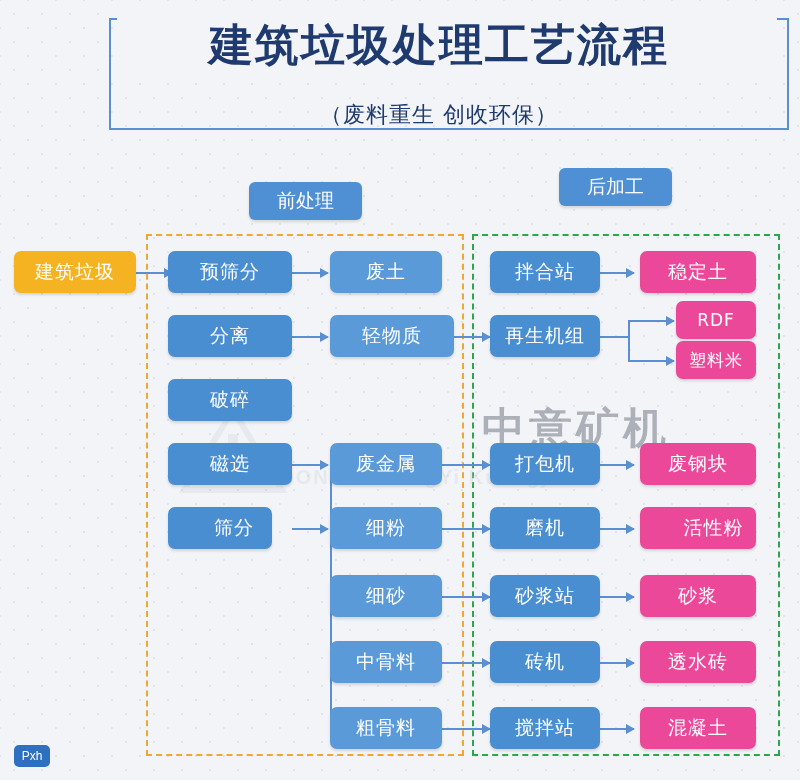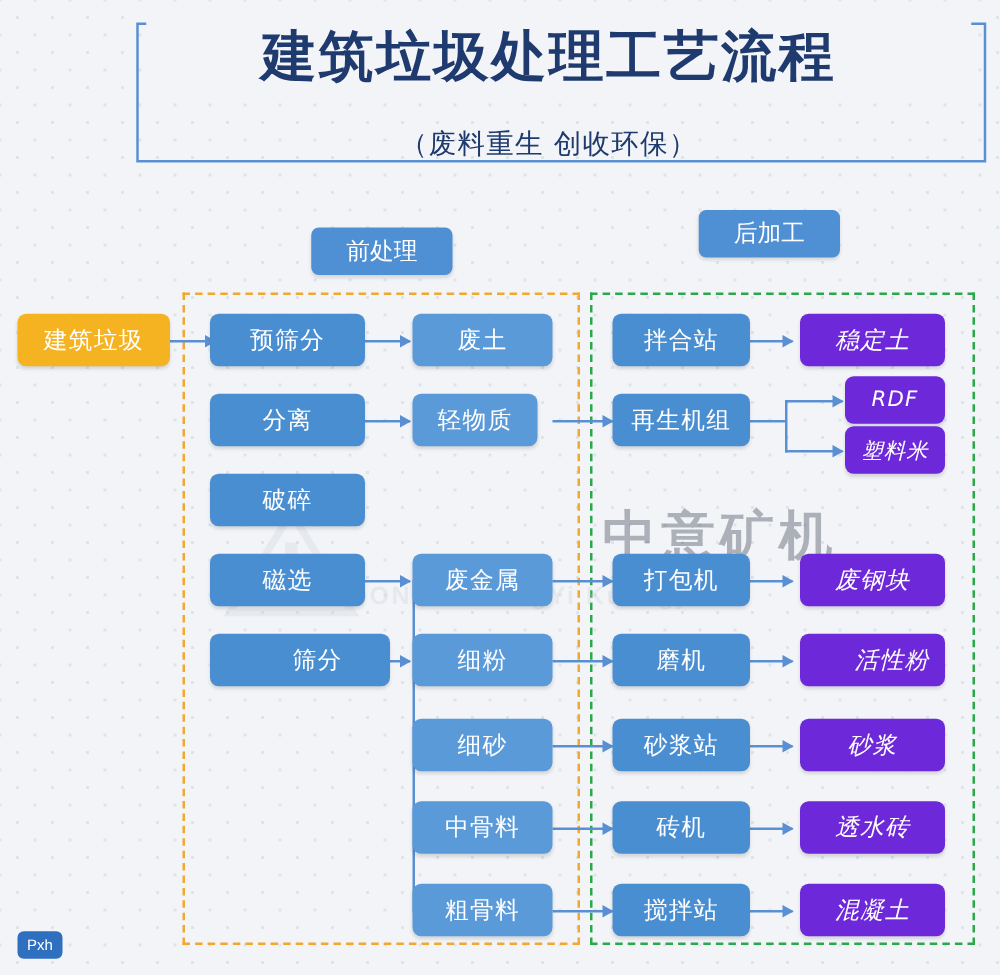--- a/index.html
+++ b/index.html
@@ -54,21 +54,21 @@
   .node{
     position:absolute;height:42px;border-radius:7px;
     display:flex;align-items:center;justify-content:center;
     color:#fff;font-size:19px;letter-spacing:1px;
     font-family:"DejaVu Sans", sans-serif;
     box-shadow:0 2px 3px rgba(0,0,0,.13);
     box-sizing:border-box;
   }
   .n-blue{background:#4a8ed2;}
   .n-blue-l{background:#5a9ad9;}
-  .n-green{background:#6d28d9;font-style:italic;}
+  .n-green{background:#ec4899;}
   .n-yellow{background:#f5b321;color:#fff;}
   .small{font-size:17px;}
 
   
   .arrow{position:absolute;height:2px;background:#5b8fd4;}
   .arrow::after{
     content:"";position:absolute;right:-1px;top:-4px;
     border-left:9px solid #5b8fd4;border-top:5px solid transparent;border-bottom:5px solid transparent;
   }
   .vline{position:absolute;width:2px;background:#5b8fd4;}
@@ -163,24 +163,24 @@
   <div class="arrow" style="left:600px;top:728px;width:34px;"></div>
 
   <div class="vline" style="left:330px;top:464px;height:266px;"></div>
 
   <div class="node n-yellow" style="left:14px;top:251px;width:122px;">建筑垃圾</div>
 
   <div class="node n-blue" style="left:168px;top:251px;width:124px;">预筛分</div>
   <div class="node n-blue" style="left:168px;top:315px;width:124px;">分离</div>
   <div class="node n-blue" style="left:168px;top:379px;width:124px;">破碎</div>
   <div class="node n-blue" style="left:168px;top:443px;width:124px;">磁选</div>
-  <div class="node n-blue" style="left:168px;top:507px;width:144px;padding-left:28px;">筛分</div>
+  <div class="node n-blue" style="left:168px;top:507px;width:104px;padding-left:28px;">筛分</div>
 
   <div class="node n-blue-l" style="left:330px;top:251px;width:112px;">废土</div>
-  <div class="node n-blue-l" style="left:330px;top:315px;width:100px;">轻物质</div>
+  <div class="node n-blue-l" style="left:330px;top:315px;width:124px;">轻物质</div>
   <div class="node n-blue-l" style="left:330px;top:443px;width:112px;">废金属</div>
   <div class="node n-blue-l" style="left:330px;top:507px;width:112px;">细粉</div>
   <div class="node n-blue-l" style="left:330px;top:575px;width:112px;">细砂</div>
   <div class="node n-blue-l" style="left:330px;top:641px;width:112px;">中骨料</div>
   <div class="node n-blue-l" style="left:330px;top:707px;width:112px;">粗骨料</div>
 
   <div class="node n-blue" style="left:490px;top:251px;width:110px;">拌合站</div>
   <div class="node n-blue" style="left:490px;top:315px;width:110px;">再生机组</div>
   <div class="node n-blue" style="left:490px;top:443px;width:110px;">打包机</div>
   <div class="node n-blue" style="left:490px;top:507px;width:110px;">磨机</div>

